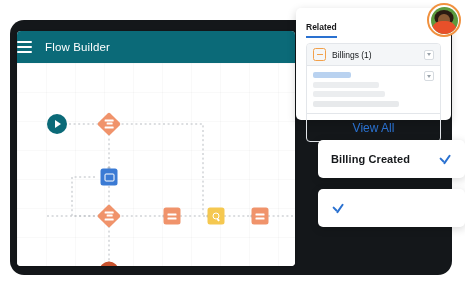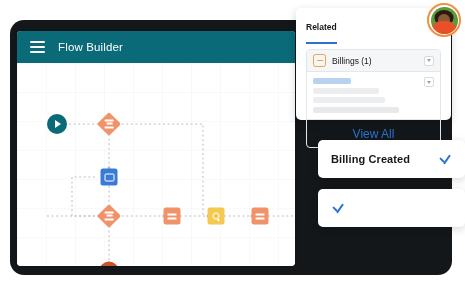--- a/index.html
+++ b/index.html
@@ -27,21 +27,20 @@
     width: 278px; height: 235px;
     background: #ffffff;
     border-radius: 4px;
     overflow: hidden;
     box-shadow: 0 1px 3px rgba(0,0,0,.25);
   }
   .fb-header {
     height: 32px;
     background: #0b6a78;
     display: flex; align-items: center;
-    padding-left: 13px;
   }
   .hamburger { width: 15px; display: flex; flex-direction: column; gap: 2.5px; }
   .hamburger i { display: block; height: 2.5px; background: #ffffff; border-radius: 1px; }
   .fb-title {
     margin-left: 13px;
     color: #ffffff;
     font-size: 11.5px;
     letter-spacing: .15px;
   }
 
@@ -111,21 +110,21 @@
     left: 296px; top: 8px;
     width: 155px; height: 112px;
     background: #ffffff;
     border-radius: 5px;
     box-shadow: 0 3px 10px rgba(0,0,0,.18);
     padding: 8px 10px 0 10px;
   }
   .rp-tab {
     display: inline-block;
     font-size: 8.5px; color: #18181a; font-weight: 700;
-    padding-bottom: 10px;
+    padding-bottom: 4px;
     border-bottom: 2px solid #2a71d0;
   }
   .rp-card {
     margin-top: 5px;
     border: 1px solid #e3e6ea;
     border-radius: 4px;
     overflow: hidden;
   }
   .rp-card-head {
     display: flex; align-items: center;

